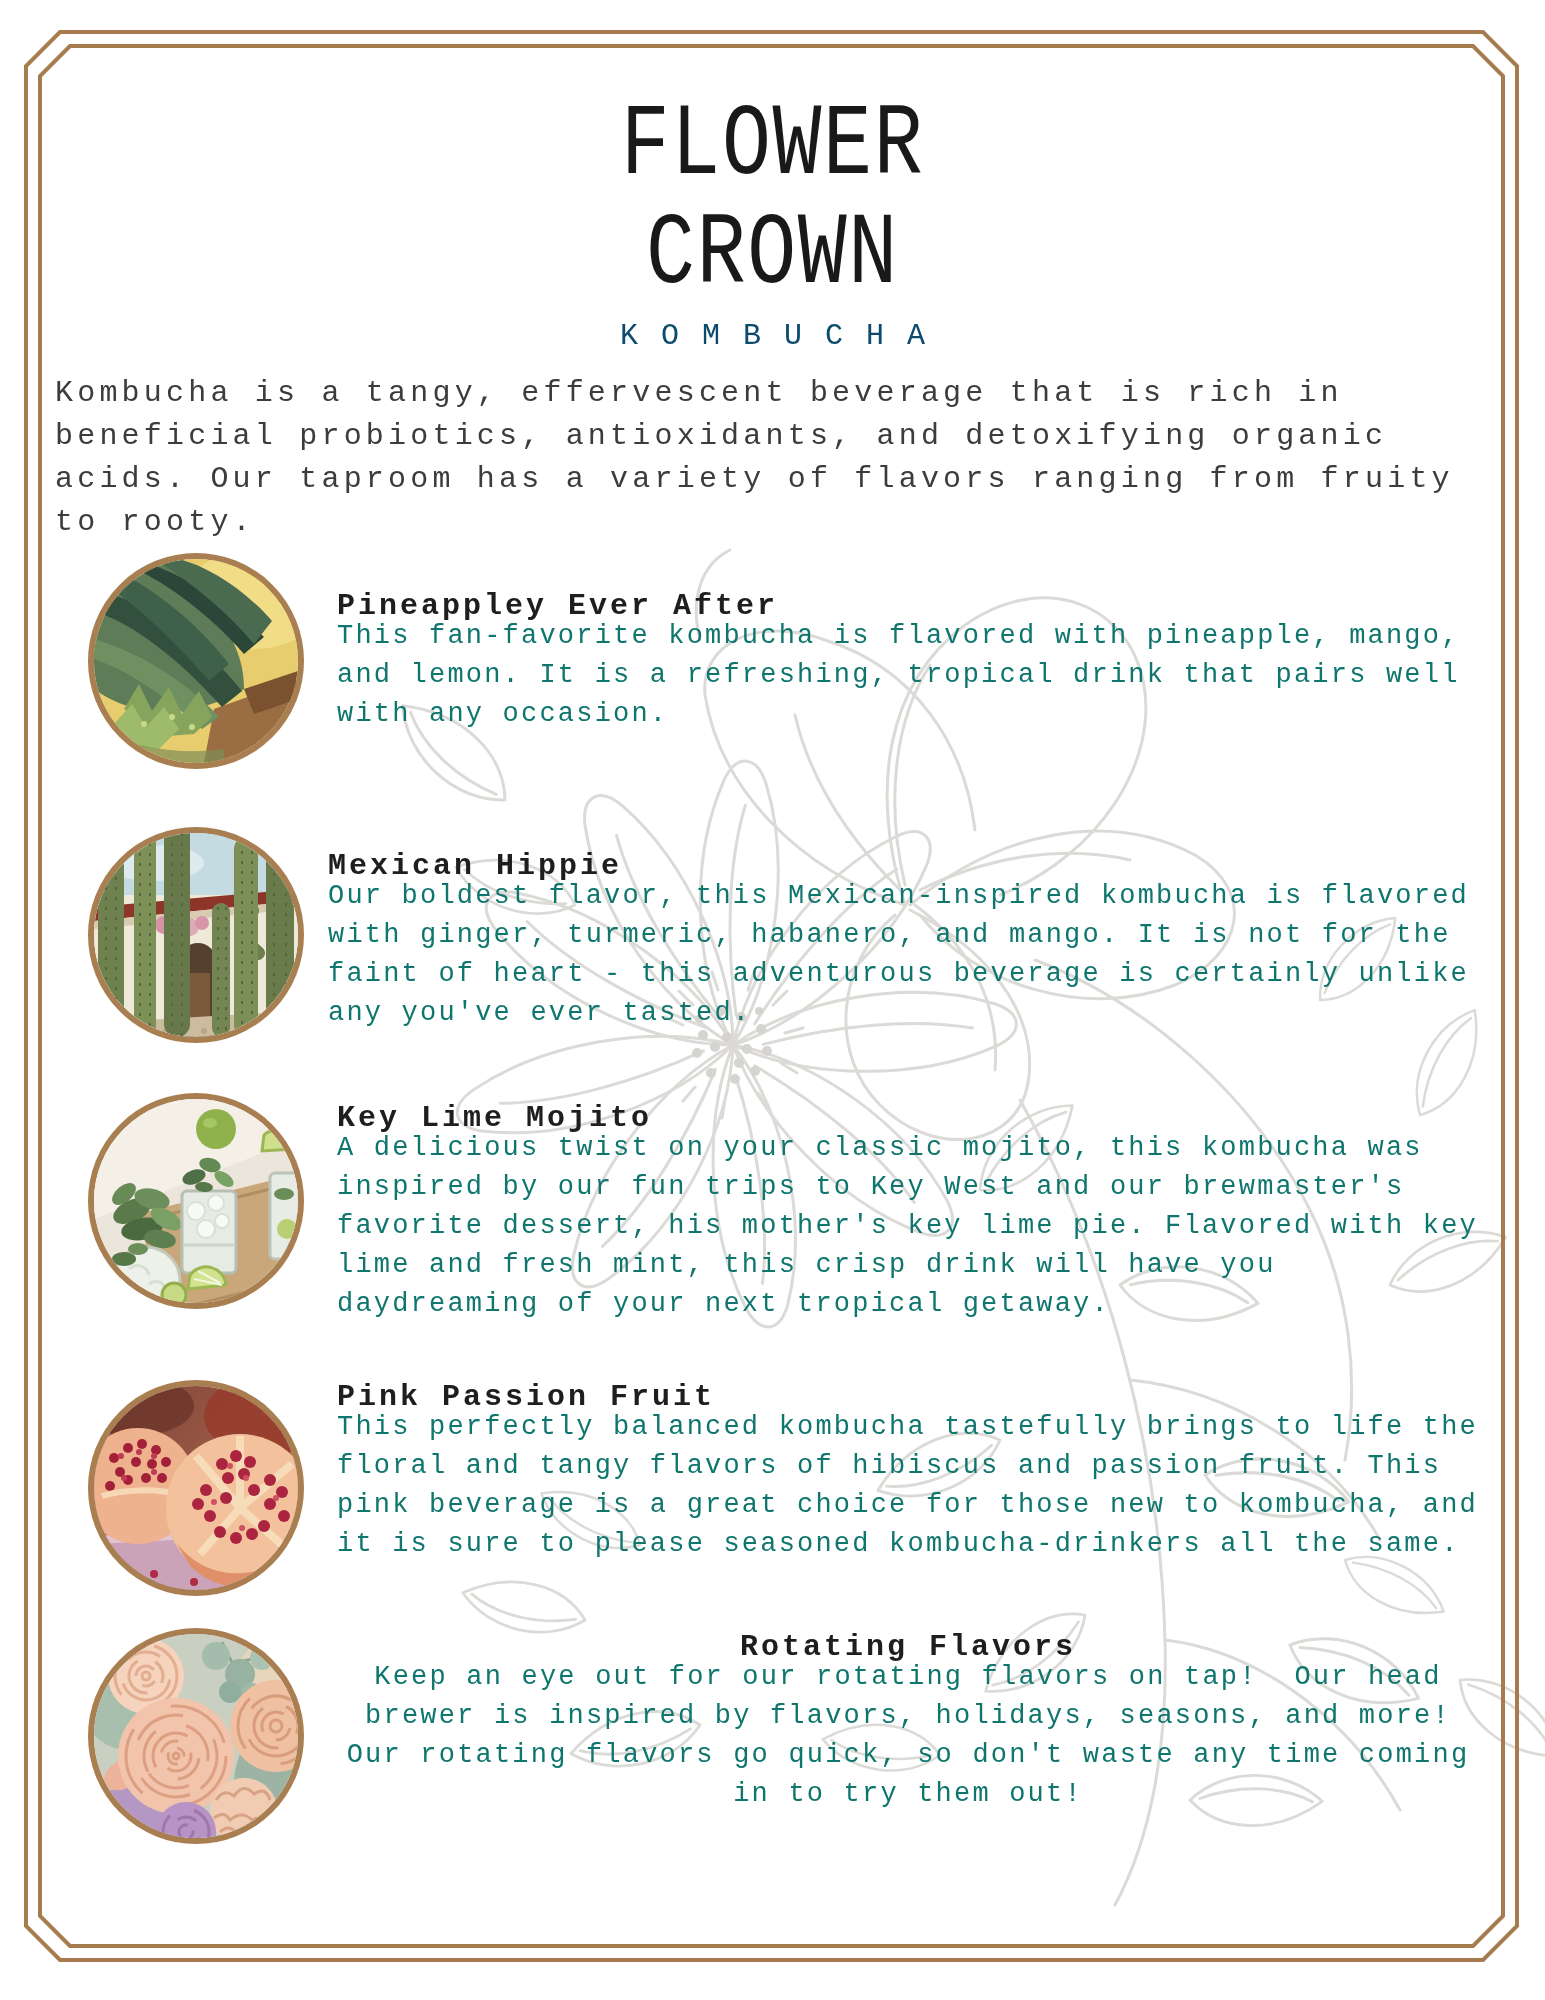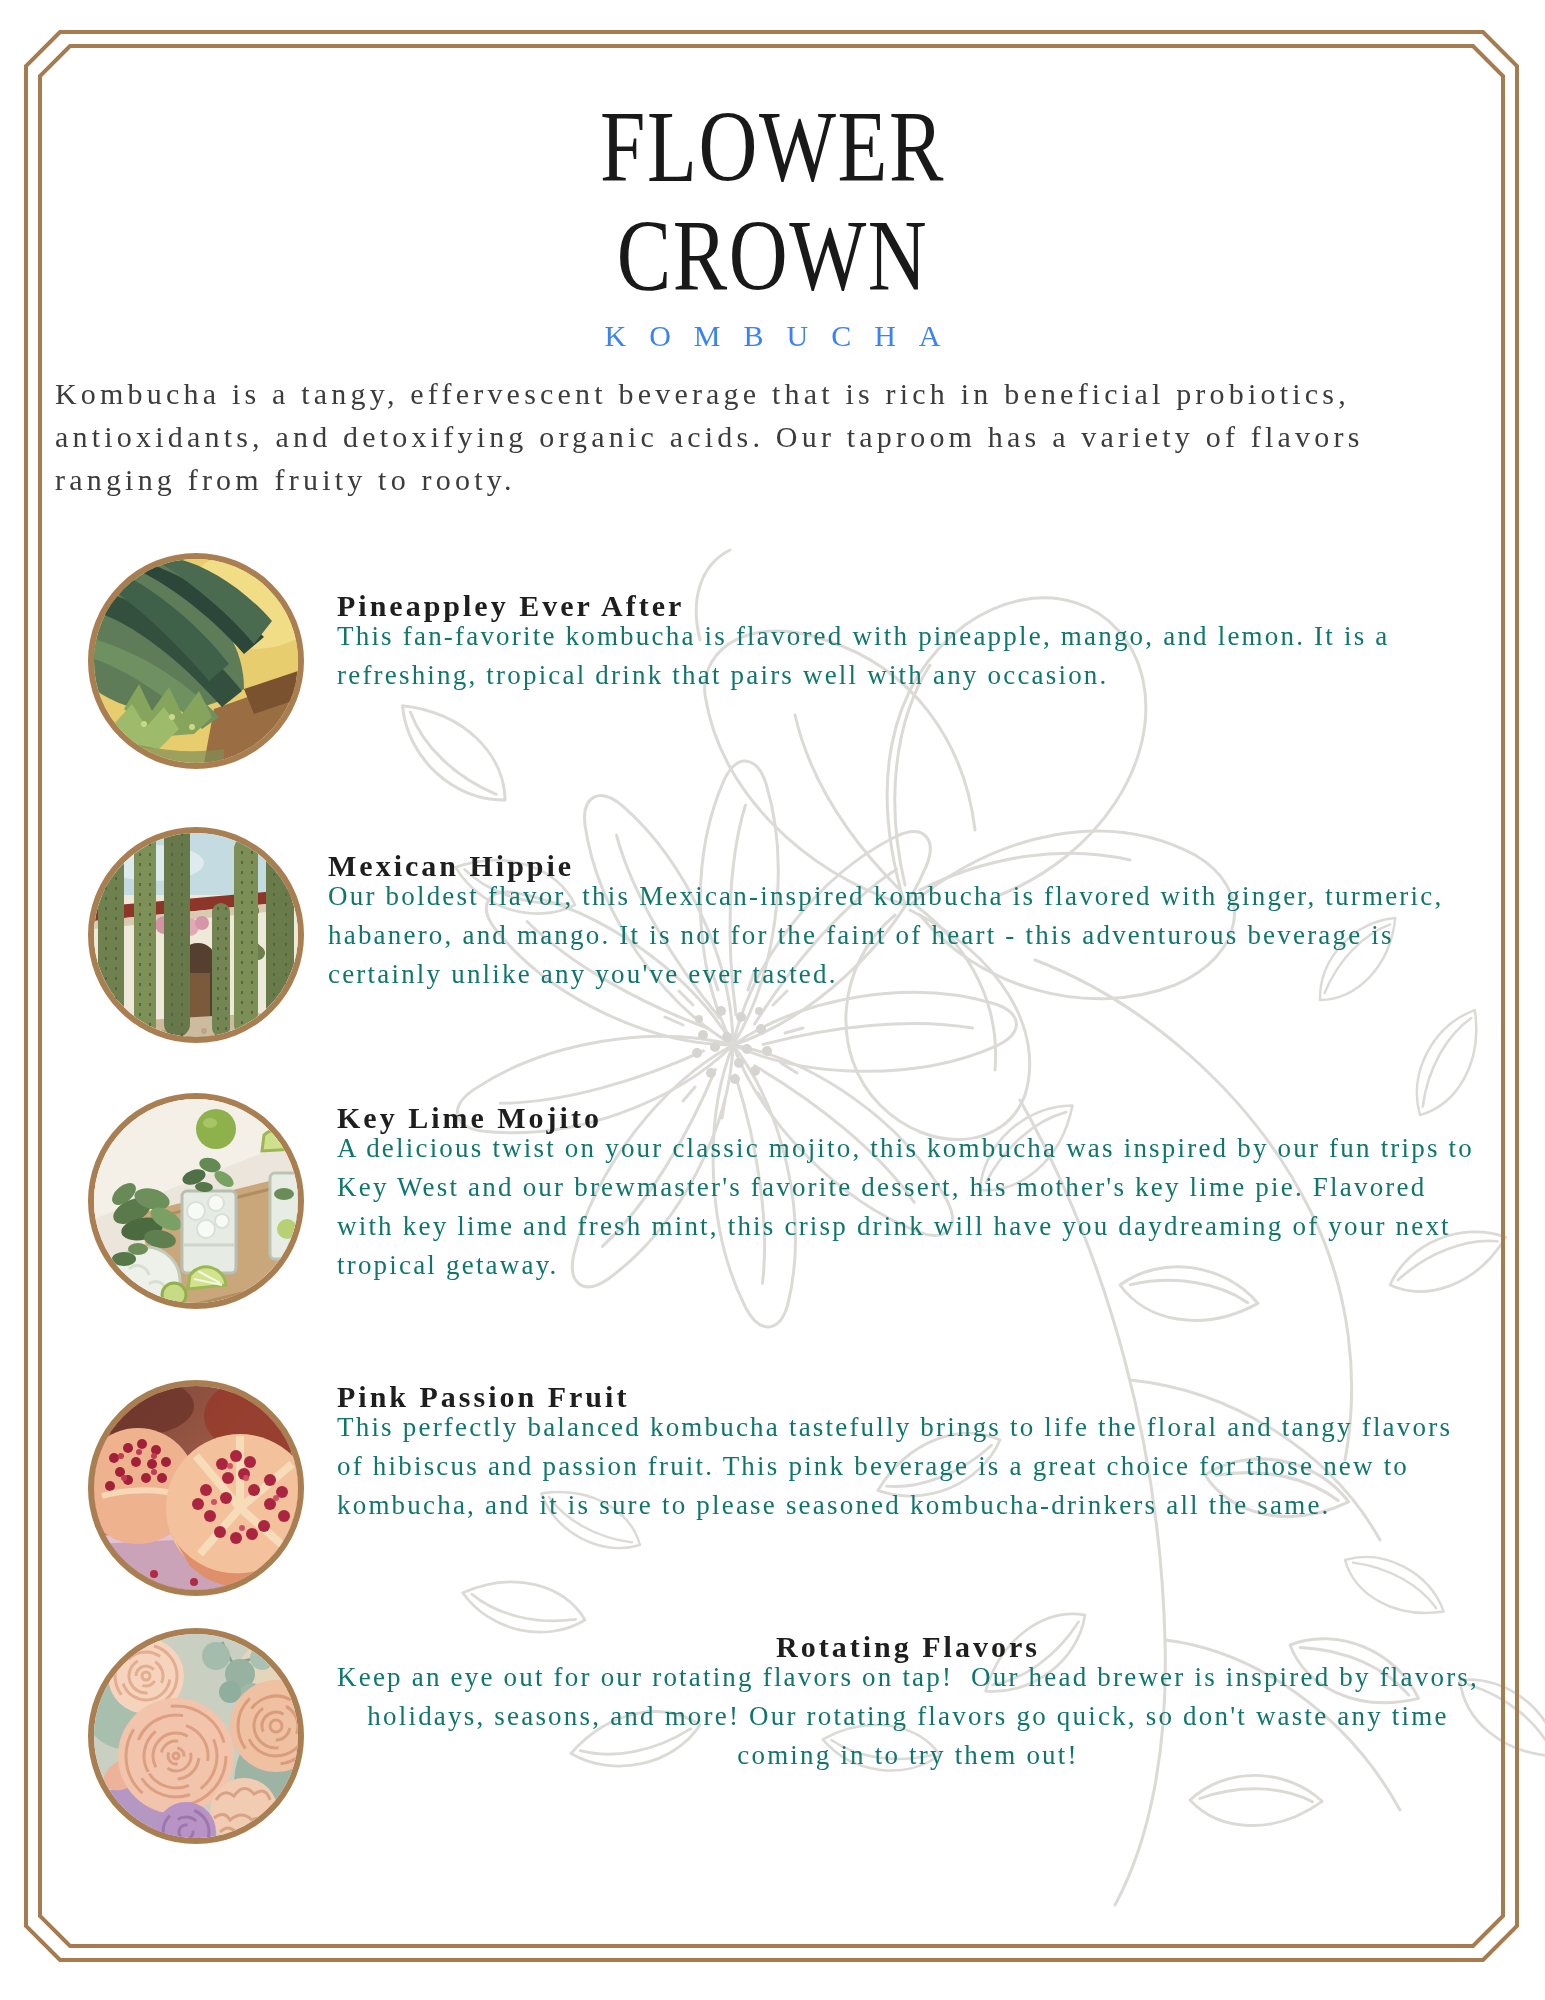--- a/index.html
+++ b/index.html
@@ -2,35 +2,35 @@
 <html><head>
 <meta charset="utf-8">
 <title>Flower Crown Kombucha</title>
 <style>
   html,body{margin:0;padding:0;background:#ffffff;}
   .page{
     position:relative;
     width:1545px;height:2000px;
     background:#ffffff;
     overflow:hidden;
-    font-family:Liberation Serif, serif;
+    font-family:Liberation Mono, monospace;
   }
   
   .frame{position:absolute;inset:0;z-index:3;pointer-events:none;}
   
   .bg-art{position:absolute;inset:0;z-index:0;pointer-events:none;}
   
   .header{position:absolute;top:92px;left:0;right:0;text-align:center;z-index:2;}
   .logo-line{
     font-size:102px;line-height:109px;font-weight:200;
     color:#191919;letter-spacing:2px;
     transform:scaleX(0.80);transform-origin:50% 50%;
   }
   .logo-sub{
-    margin-top:9px;font-size:30px;font-weight:300;color:#3b82f6;
+    margin-top:9px;font-size:30px;font-weight:300;color:#0c4a6e;
     letter-spacing:23px;padding-left:23px;
   }
   
   .intro{
     position:absolute;top:372px;left:55px;width:1435px;z-index:2;
     margin:0;color:#3c3c3c;
     font-size:30px;line-height:43px;letter-spacing:4.2px;
   }
   
   .flavor{position:absolute;left:88px;width:1392px;display:flex;gap:33px;z-index:2;}

